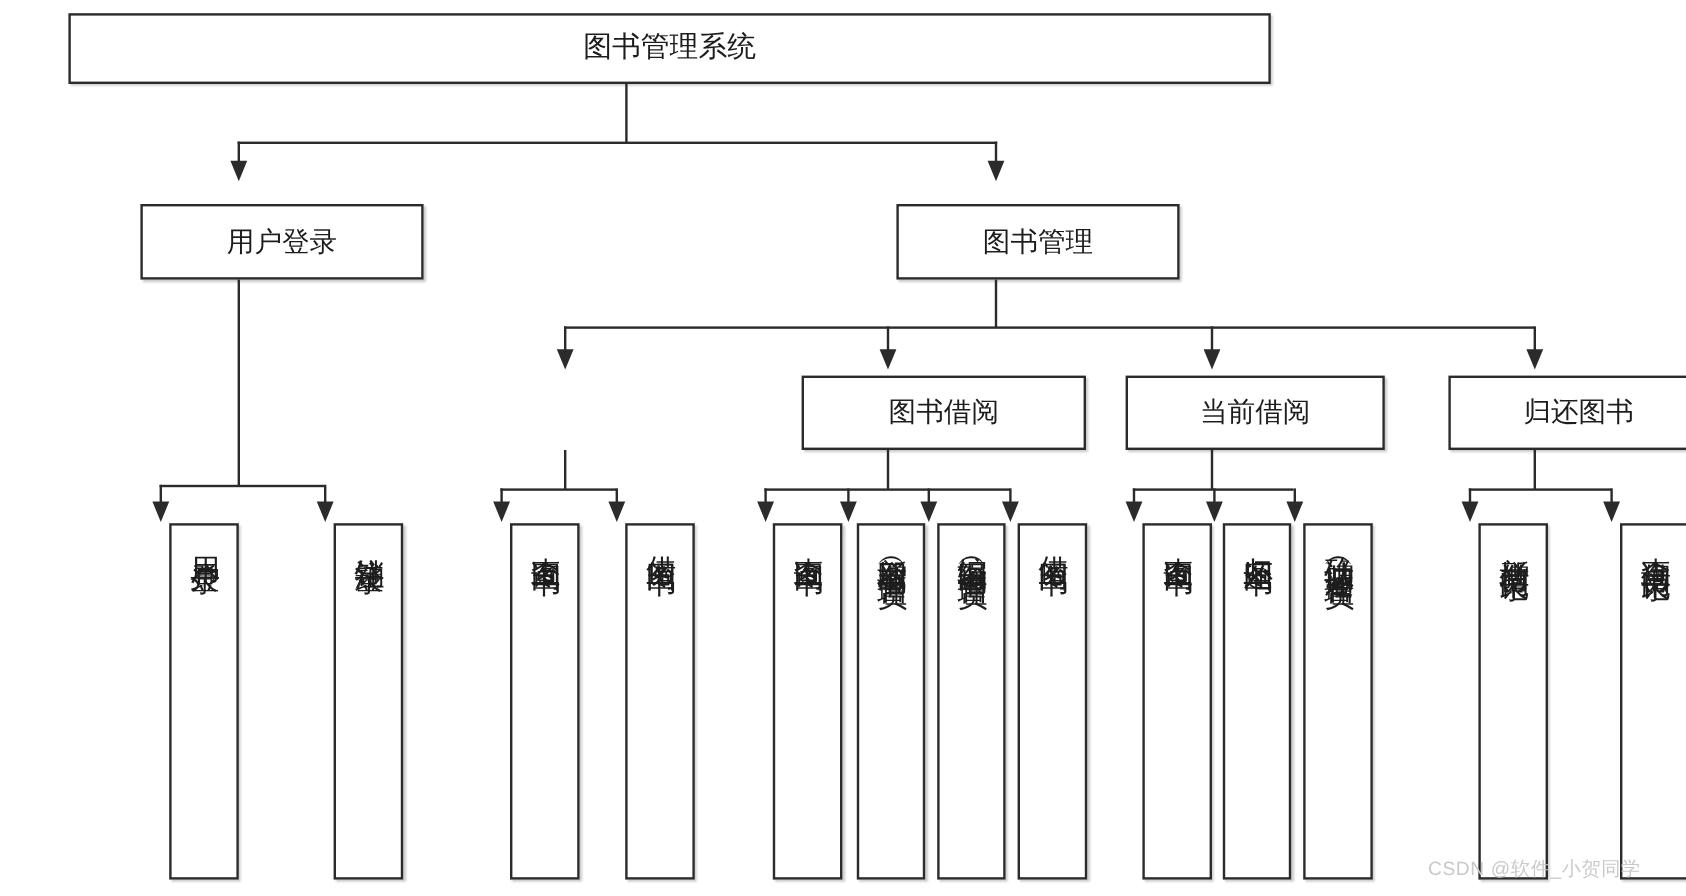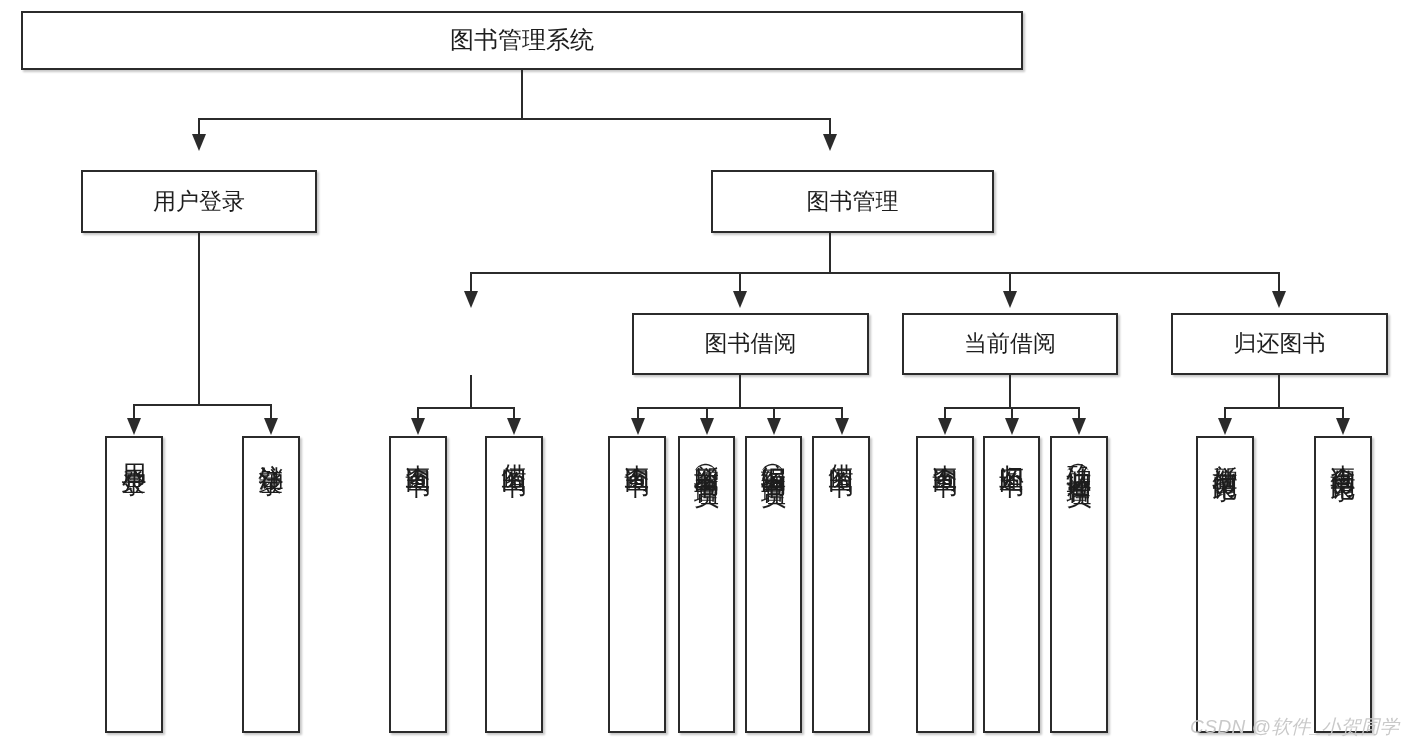--- a/index.html
+++ b/index.html
@@ -20,20 +20,21 @@
   .node {
     position: absolute;
     box-sizing: border-box;
     border: 2px solid #2b2b2b;
     background: #ffffff;
     box-shadow: 2px 2px 2px rgba(0,0,0,0.22);
     display: flex;
     align-items: center;
     justify-content: center;
     color: #1d1d1d;
+    margin-left: 36px;
   }
   .node .label {
     display: block;
     text-align: center;
     line-height: 1.12;
     white-space: nowrap;
   }
   
   .node.h .label {
     font-size: 23px;
@@ -66,25 +67,24 @@
     position: absolute;
     width: 0;
     height: 0;
     border-left: 7px solid transparent;
     border-right: 7px solid transparent;
     border-top: 17px solid #2b2b2b;
   }
   .watermark {
     position: absolute;
     color: #c9c9c9;
-    font-size: 19px;
+    font-size: 16px;
     letter-spacing: 0.5px;
     white-space: nowrap;
     user-select: none;
-    font-style: italic;
   }
 </style>
 </head>
 <body>
 
 <div id="canvas">
 
   <div class="node root h" style="left:21px; top:11px; width:1002px; height:59px;">
     <span class="label">图书管理系统</span>
   </div>
@@ -95,21 +95,21 @@
 
   <div class="vline" style="left:198px; top:118px; height:18px;"></div>
   <div class="arrow" style="left:192px; top:134px;"></div>
   <div class="vline" style="left:829px; top:118px; height:18px;"></div>
   <div class="arrow" style="left:823px; top:134px;"></div>
 
   <div class="node h" style="left:81px; top:170px; width:236px; height:63px;">
     <span class="label">用户登录</span>
   </div>
 
-  <div class="node h" style="left:711px; top:170px; width:283px; height:63px;">
+  <div class="node h" style="left:711px; top:170px; width:236px; height:63px;">
     <span class="label">图书管理</span>
   </div>
 
   <div class="vline" style="left:198px; top:233px; height:172px;"></div>
   <div class="hline" style="left:133px; top:404px; width:138px;"></div>
   <div class="vline" style="left:133px; top:404px; height:15px;"></div>
   <div class="arrow" style="left:127px; top:418px;"></div>
   <div class="vline" style="left:270px; top:404px; height:15px;"></div>
   <div class="arrow" style="left:264px; top:418px;"></div>
 

